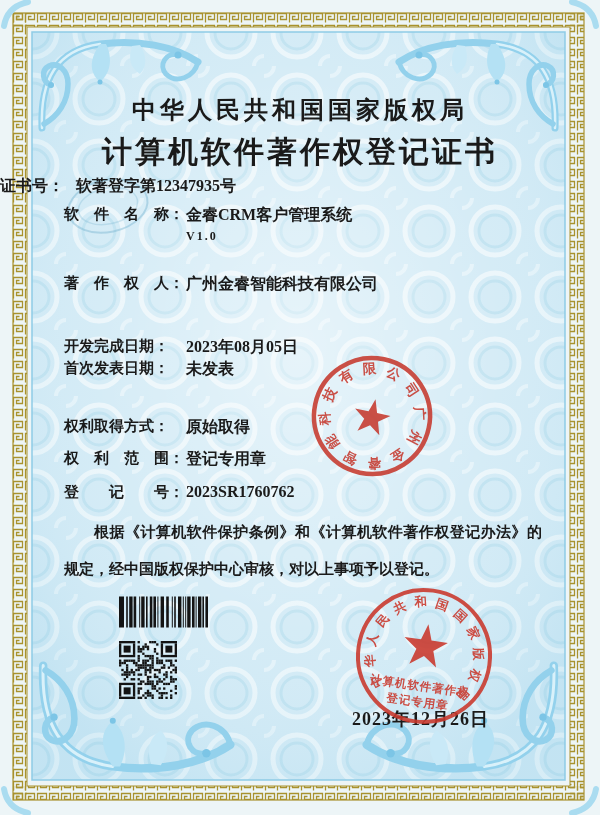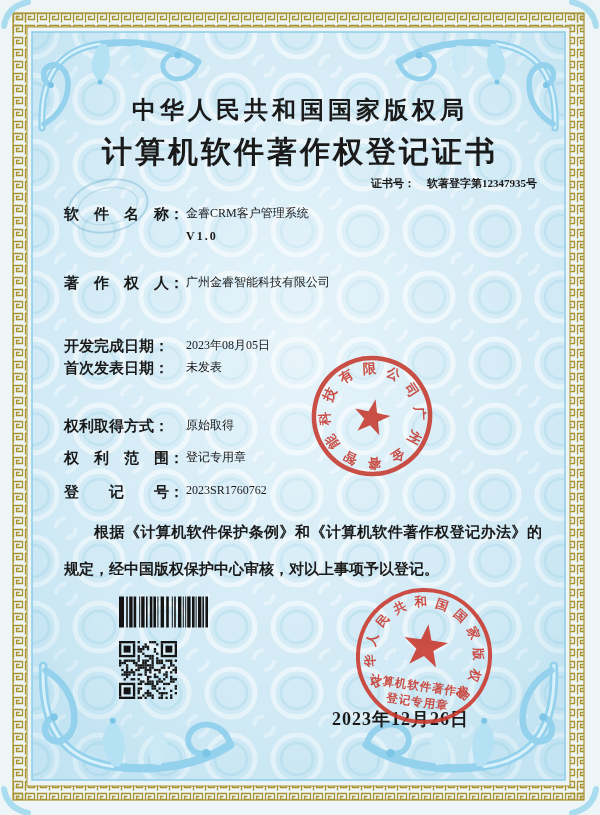--- a/index.html
+++ b/index.html
@@ -8,28 +8,28 @@
     position:relative;width:600px;height:815px;overflow:hidden;
     background:#86efac;
     font-family:"Liberation Serif","DejaVu Serif",serif;
     color:#1a1a1a;
   }
   .decor{position:absolute;left:0;top:0;z-index:0;}
   .content{position:absolute;left:0;top:0;width:600px;height:815px;z-index:1;}
   .abs{position:absolute;}
   .issuer{top:94px;left:0;width:100%;text-align:center;font-size:24px;font-weight:700;letter-spacing:4px;}
   .main-title{top:132px;left:0;width:100%;text-align:center;font-size:30px;font-weight:700;letter-spacing:3px;}
-  .certno{top:176px;left:0;right:63px;text-align:right;font-size:11px;font-weight:700;}
+  .certno{top:176px;left:0;right:63px;font-size:16px;font-weight:700;}
   .certno .lbl{margin-right:12px;}
   .row{position:absolute;left:64px;white-space:nowrap;}
   .row .lbl{display:inline-block;width:122px;font-size:15px;font-weight:700;vertical-align:top;}
-  .row .val{position:absolute;left:122px;top:0;font-size:12px;font-weight:400;white-space:nowrap;}
+  .row .val{position:absolute;left:122px;top:0;font-size:16px;font-weight:700;white-space:nowrap;}
   .version{top:229px;left:186px;font-size:12px;font-weight:700;letter-spacing:2px;}
   .statement{top:514px;left:64px;width:478px;font-size:15px;font-weight:700;line-height:37px;text-indent:2em;text-align:justify;}
-  .issue-date{top:707px;left:332px;font-size:18px;font-weight:700;letter-spacing:1px;z-index:1;}
+  .issue-date{top:707px;left:352px;font-size:18px;font-weight:700;letter-spacing:1px;z-index:1;}
   .code{position:absolute;z-index:1;}
   .seal{position:absolute;z-index:2;opacity:0.88;}
   .seal text{font-family:"Liberation Serif","DejaVu Serif",serif;}
 </style>
 </head>
 <body>
 
 <div class="page">
 
   <svg class="decor" width="600" height="815" viewBox="0 0 600 815">

